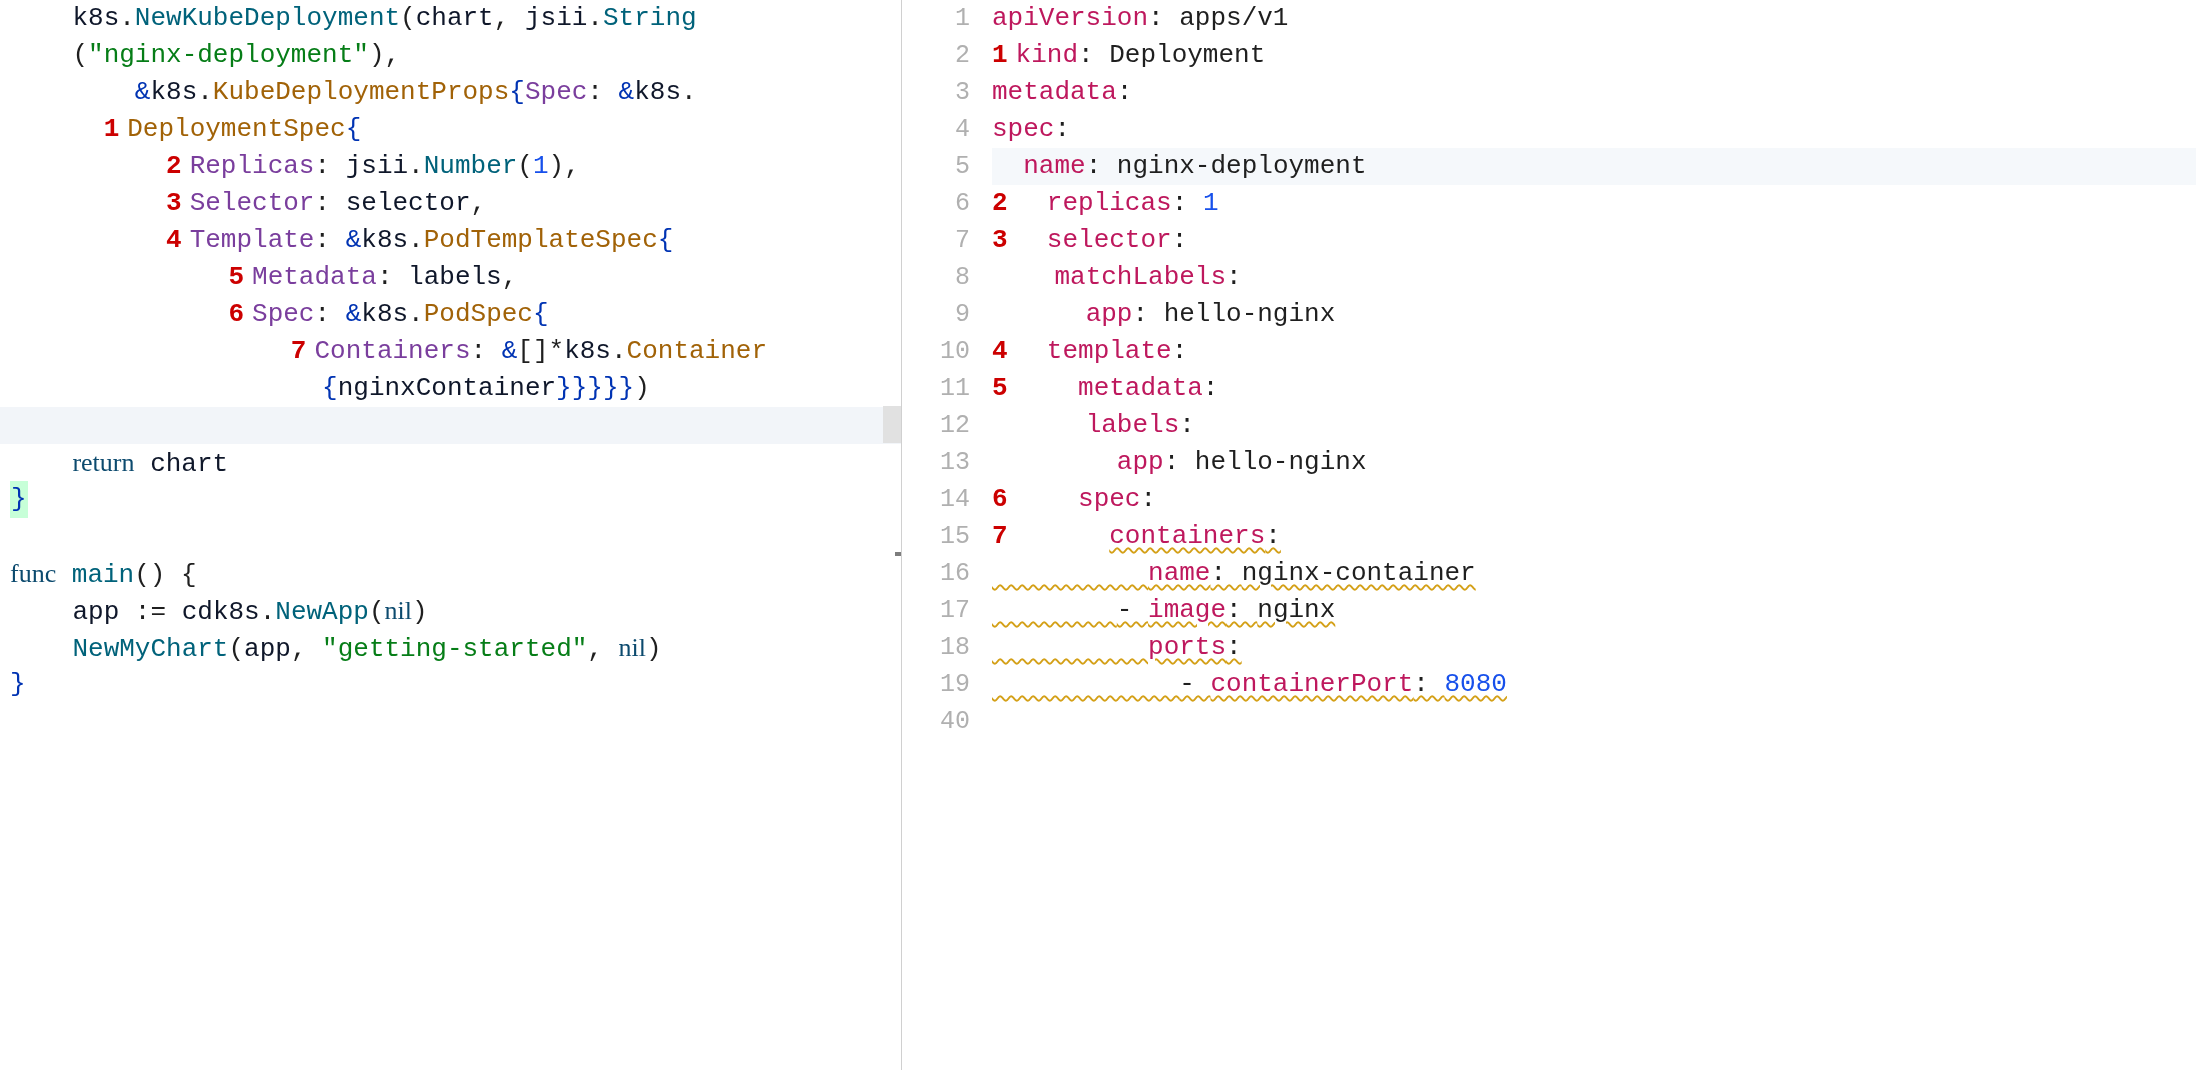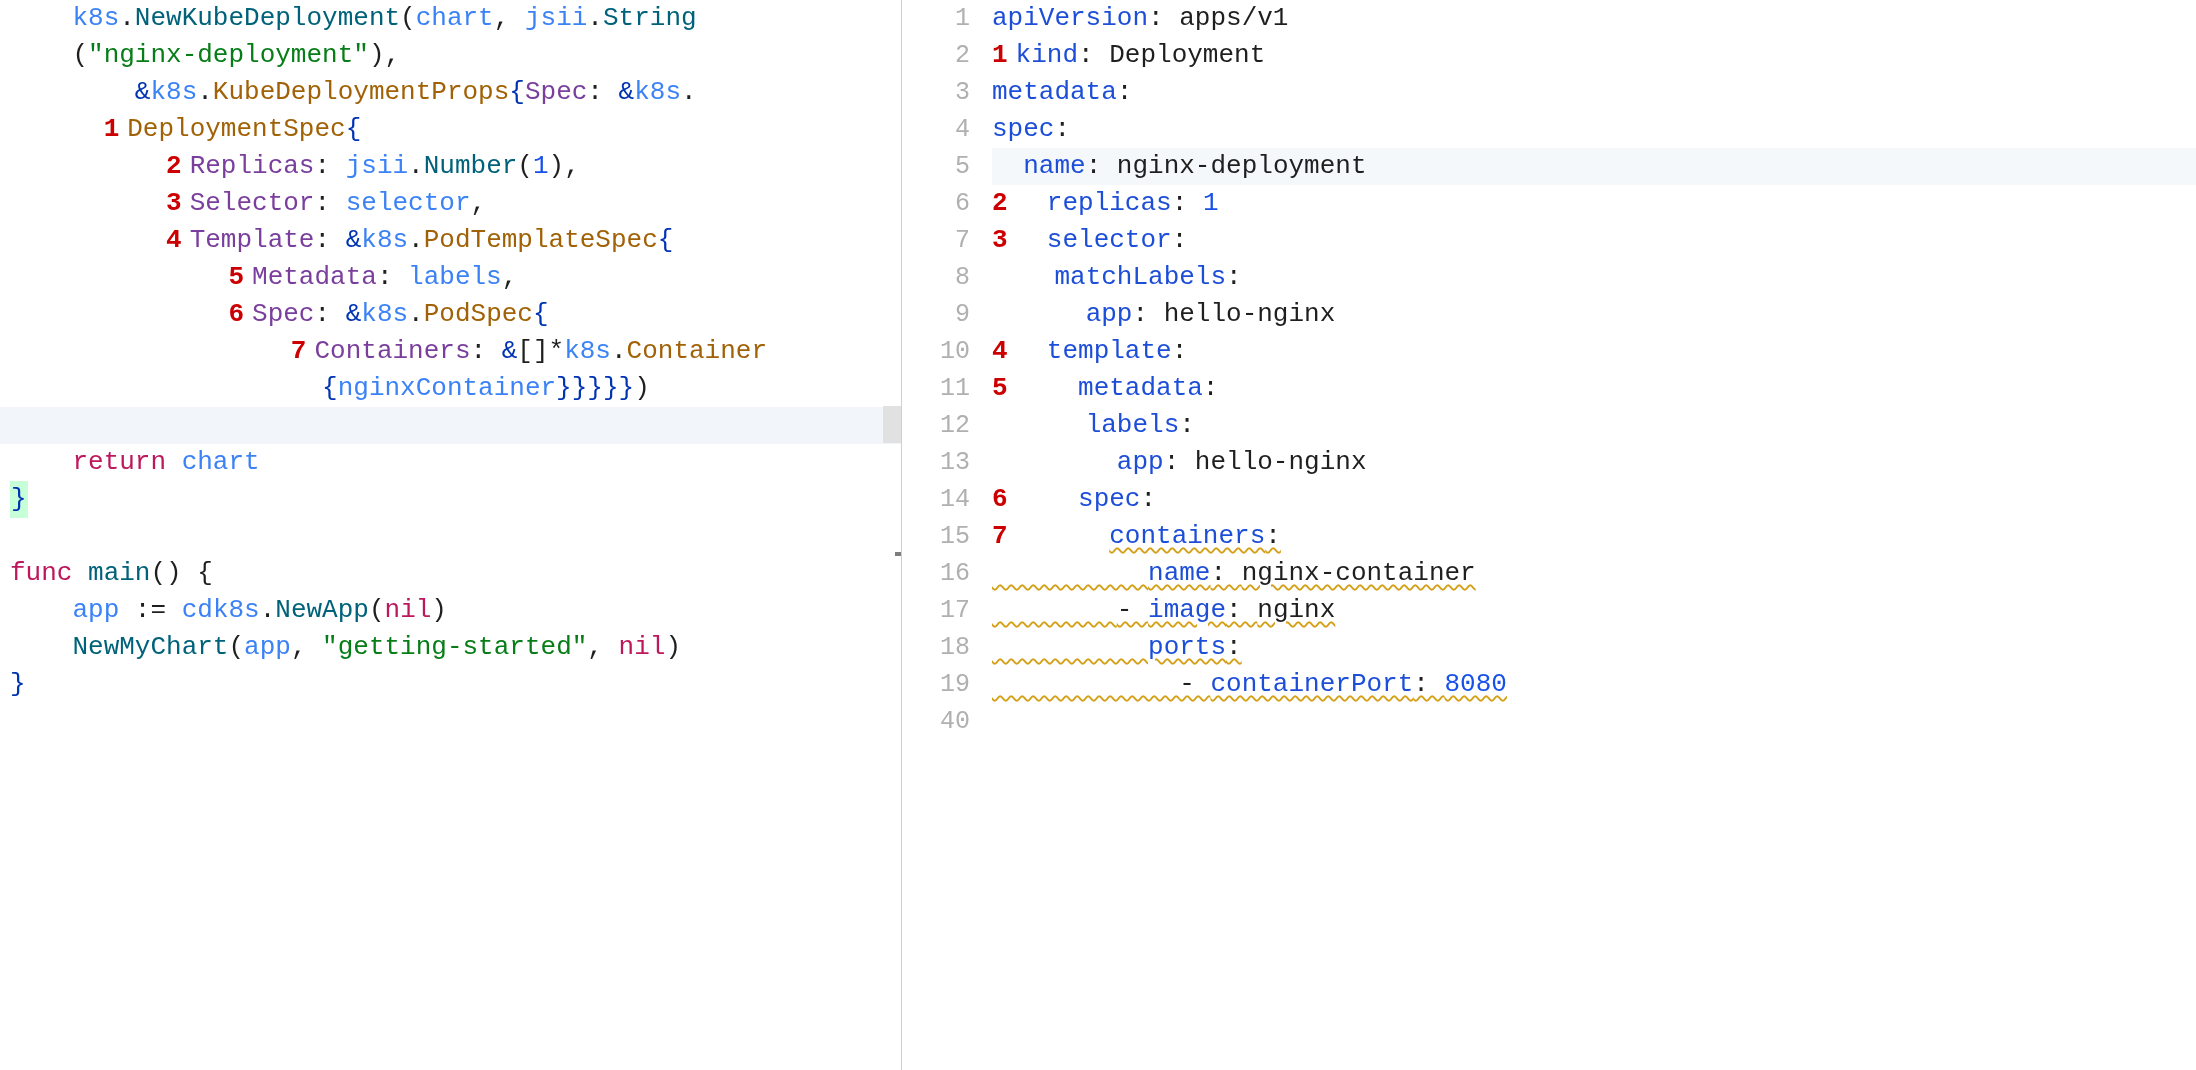--- a/index.html
+++ b/index.html
@@ -31,32 +31,32 @@
     line-height: 37px;
     white-space: pre;
     position: relative;
   }
   .left-pane .line { padding-left: 10px; }
   .ref {
     color: #cc0000;
     font-weight: 700;
     margin-right: 8px;
   }
-  .kw   { color: #be185d; }
-  .pkg  { color: #3b82f6; }
+  .kw   { color: #0c4a6e; font-family: Liberation Serif, serif; }
+  .pkg  { color: #0f172a; }
   .type { color: #a16207; }
   .fn   { color: #7a3e9d; }
   .call { color: #00627a; }
   .str  { color: #067d17; }
   .num  { color: #1750eb; }
   .op   { color: #1f1f1f; }
   .br   { color: #0033b3; }
   .brclose { color: #0033b3; background: #c7ffd8; display: inline-block; padding: 0 1px; }
   .amp  { color: #0033b3; }
-  .ykey { color: #1d4ed8; }
+  .ykey { color: #be185d; }
   .yval { color: #1f1f1f; }
   .ynum { color: #1750eb; }
   .left-extra-bg {
     position: absolute;
     left: 0; right: 0;
     height: 37px;
     background: #f2f5f9;
     z-index: -1;
   }
   .right-highlight {

